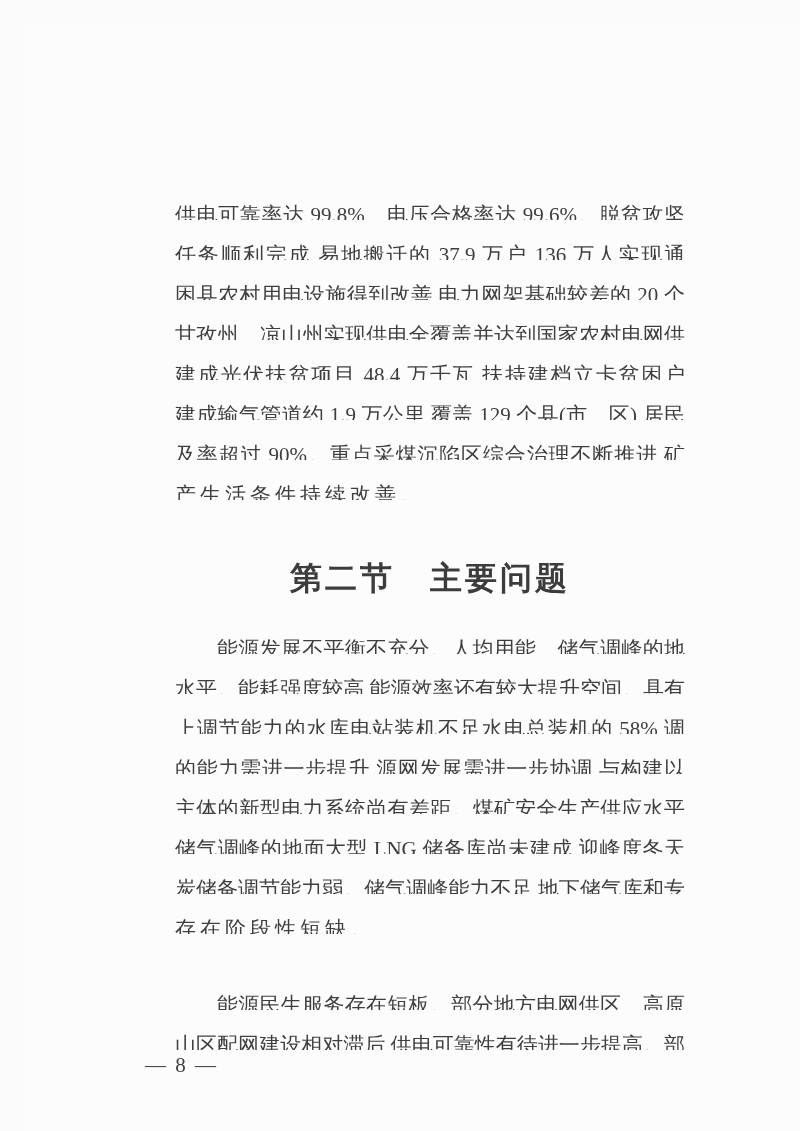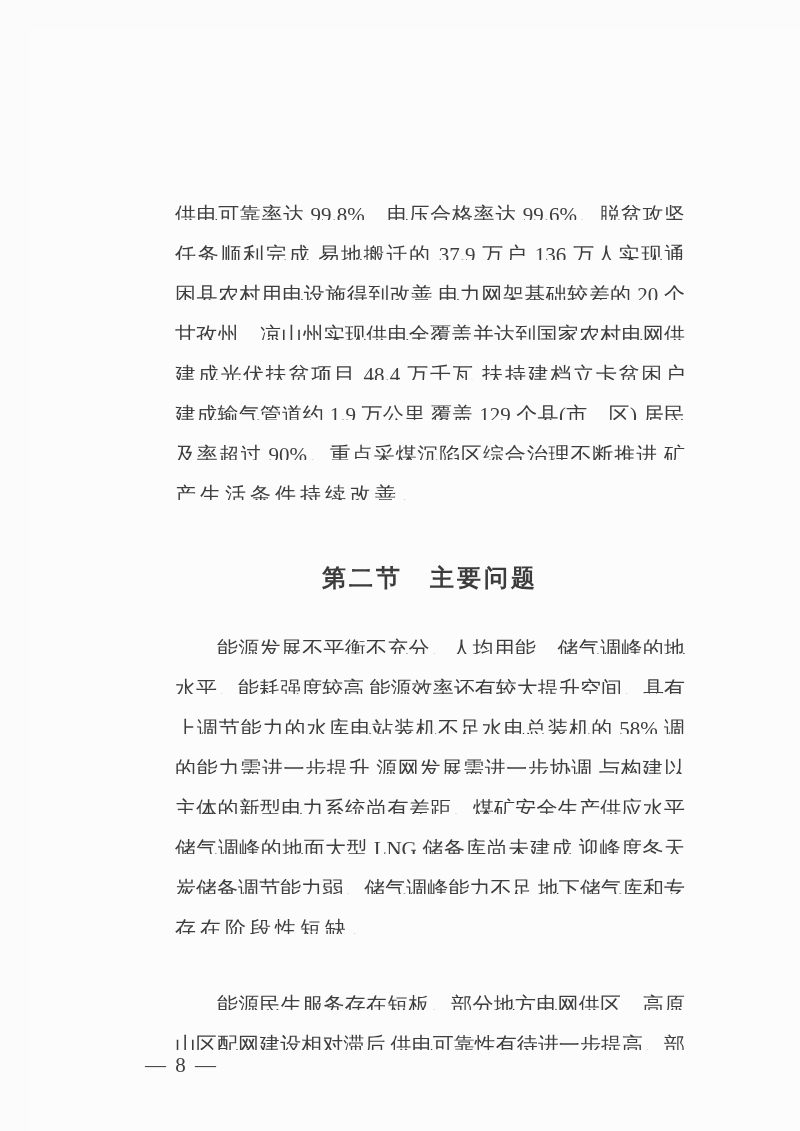--- a/index.html
+++ b/index.html
@@ -43,21 +43,21 @@
     text-align-last: left;
     letter-spacing: 4px;
     text-decoration: underline;
   }
   .line.indent { text-indent: 2em; }
   .heading {
     height: 40px;
     line-height: 40px;
     margin-top: 28px;
     margin-bottom: 16px;
-    font-size: 24px;
+    font-size: 32px;
     font-weight: 600;
     letter-spacing: 3px;
     text-align: center;
     color: #3c3c3c;
   }
   .para3 { margin-top: 6px; }
   .footer {
     position: absolute;
     left: 100px;
     top: 1000px;

